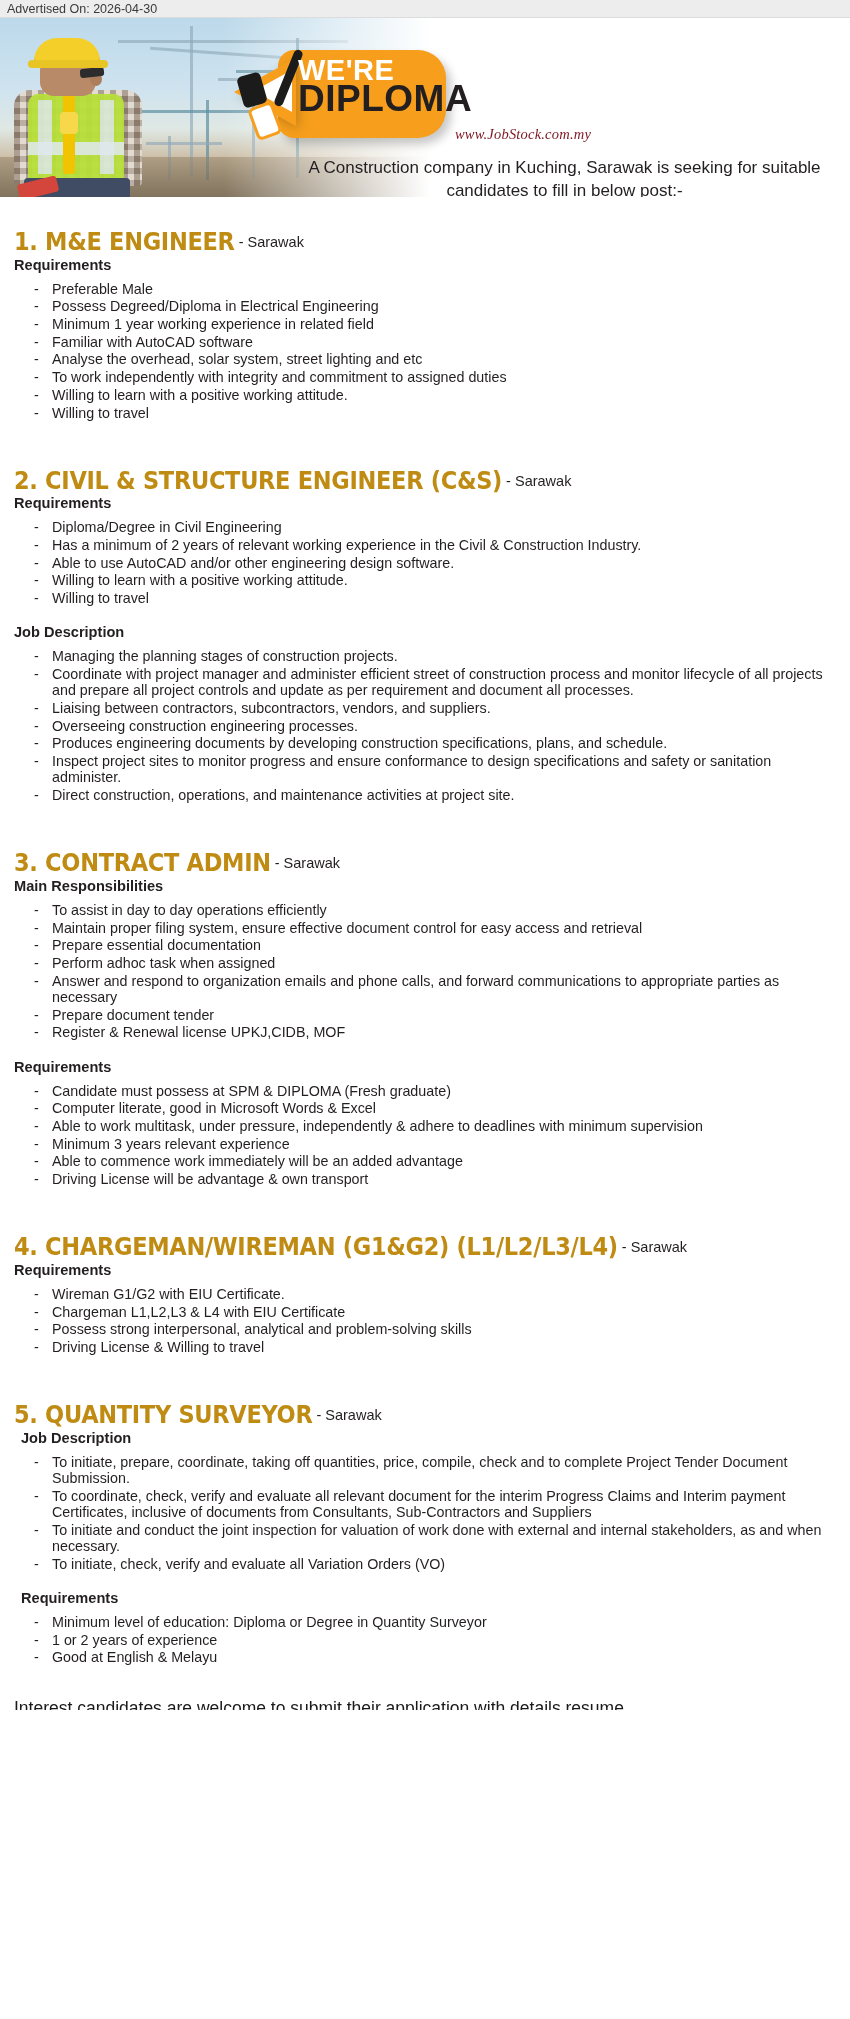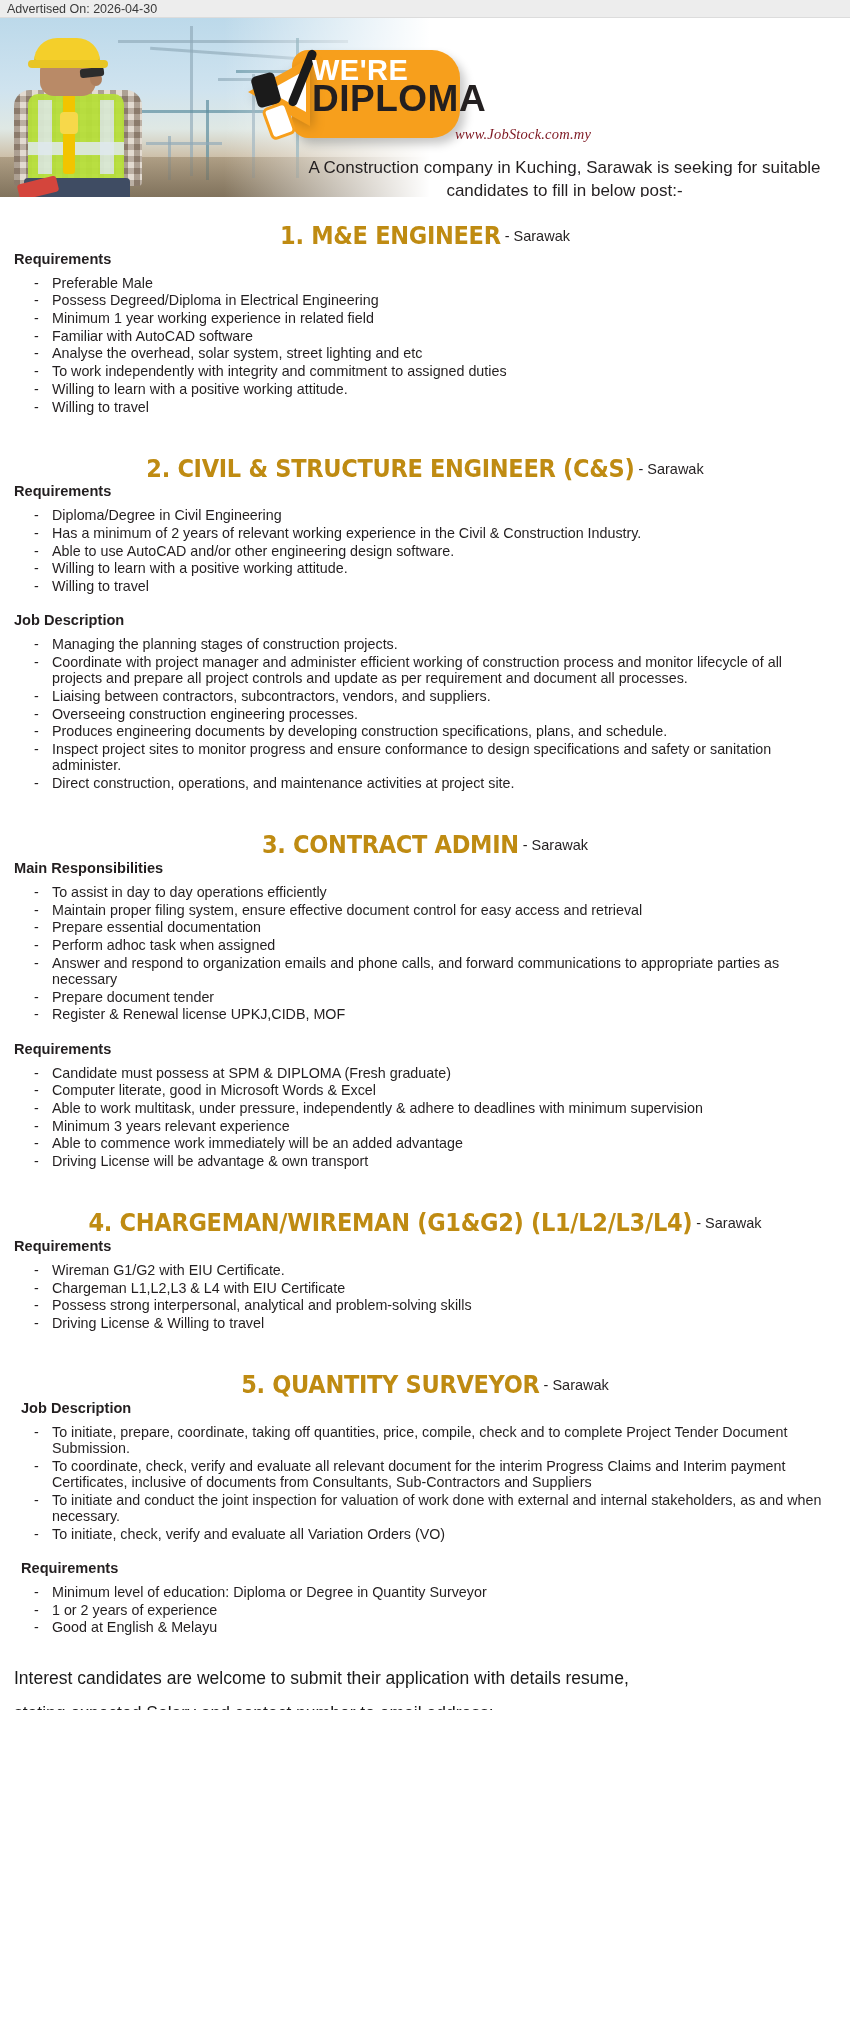--- a/index.html
+++ b/index.html
@@ -64,21 +64,21 @@
   .w-vest:before{content:"";position:absolute;left:10px;top:6px;width:14px;height:74px;background:#dfe9ee;opacity:.85;}
   .w-vest:after{content:"";position:absolute;right:10px;top:6px;width:14px;height:74px;background:#dfe9ee;opacity:.85;}
   .w-vest-band{position:absolute;left:22px;top:104px;width:96px;height:13px;background:#dfe9ee;opacity:.85;}
   .w-strap{position:absolute;left:57px;top:56px;width:12px;height:80px;background:#f2c400;border-radius:3px;}
   .w-strap-b{position:absolute;left:54px;top:74px;width:18px;height:22px;background:#f7d84a;border-radius:4px;}
   .w-pants{position:absolute;left:18px;top:140px;width:106px;height:40px;background:#3f4c63;border-radius:4px;}
   .w-tool{position:absolute;left:12px;top:142px;width:40px;height:16px;background:#d4453c;border-radius:3px;transform:rotate(-14deg);}
   .ground{position:absolute;left:0;bottom:0;width:430px;height:40px;background:linear-gradient(to bottom,rgba(150,132,104,.55),rgba(110,96,74,.75));}
 
   
-  .badge-wrap{position:absolute;left:242px;top:22px;width:218px;height:104px;}
+  .badge-wrap{position:absolute;left:228px;top:22px;width:218px;height:104px;}
   .badge-pill{
     position:absolute;left:50px;top:10px;width:168px;height:88px;background:#f79f1c;
     border-radius:16px 28px 28px 16px;
     box-shadow:5px 6px 10px rgba(0,0,0,.22);
   }
   .badge-text{position:absolute;left:70px;top:16px;width:150px;text-align:left;line-height:.98;}
   .badge-were{font-family:"Liberation Sans", sans-serif;font-weight:bold;font-size:29px;color:#ffffff;letter-spacing:.5px;display:block;}
   .badge-hiring{font-family:"Liberation Sans", sans-serif;font-weight:bold;font-size:37px;color:#231f20;letter-spacing:.5px;display:block;margin-top:-3px;}
   .megaphone{position:absolute;left:0px;top:4px;width:86px;height:96px;}
   .mega-cone{position:absolute;left:6px;top:14px;width:0;height:0;
@@ -110,21 +110,21 @@
     color:#bf8b12;
     letter-spacing:-.3px;
     display:inline;
     line-height:1.1;
     transform:scaleX(.93);
   }
   .job-loc{
     font-size:14.5px;color:#231f20;font-weight:normal;display:inline;
     position:relative;top:-3px;padding-left:4px;
   }
-  .job-head-row{margin-top:10px;margin-bottom:1px;white-space:nowrap;text-align:center;}
+  .job-head-row{margin-top:16px;margin-bottom:1px;white-space:nowrap;}
   .sub-head{
     font-weight:bold;font-size:14.6px;color:#231f20;margin:1px 0 1px 0;
   }
   .sub-head.indent{padding-left:7px;}
   ul.items{list-style:none;margin:8px;padding:0;}
   ul.items li{
     position:relative;
     padding-left:30px;
     font-size:14.3px;
     line-height:1.135;
@@ -232,21 +232,21 @@
         <li>Diploma/Degree in Civil Engineering</li>
         <li>Has a minimum of 2 years of relevant working experience in the Civil &amp; Construction Industry.</li>
         <li>Able to use AutoCAD and/or other engineering design software.</li>
         <li>Willing to learn with a positive working attitude.</li>
         <li>Willing to travel</li>
       </ul>
       <div class="gap-sm"></div>
       <div class="sub-head">Job Description</div>
       <ul class="items">
         <li>Managing the planning stages of construction projects.</li>
-        <li>Coordinate with project manager and administer efficient working of construction process and monitor lifecycle of all projects and prepare all project controls and update as per requirement and document all processes.</li>
+        <li>Coordinate with project manager and administer efficient street of construction process and monitor lifecycle of all projects and prepare all project controls and update as per requirement and document all processes.</li>
         <li>Liaising between contractors, subcontractors, vendors, and suppliers.</li>
         <li>Overseeing construction engineering processes.</li>
         <li>Produces engineering documents by developing construction specifications, plans, and schedule.</li>
         <li>Inspect project sites to monitor progress and ensure conformance to design specifications and safety or sanitation administer.</li>
         <li>Direct construction, operations, and maintenance activities at project site.</li>
       </ul>
     </div>
 
     <div class="gap-lg"></div>
     <div class="job">

